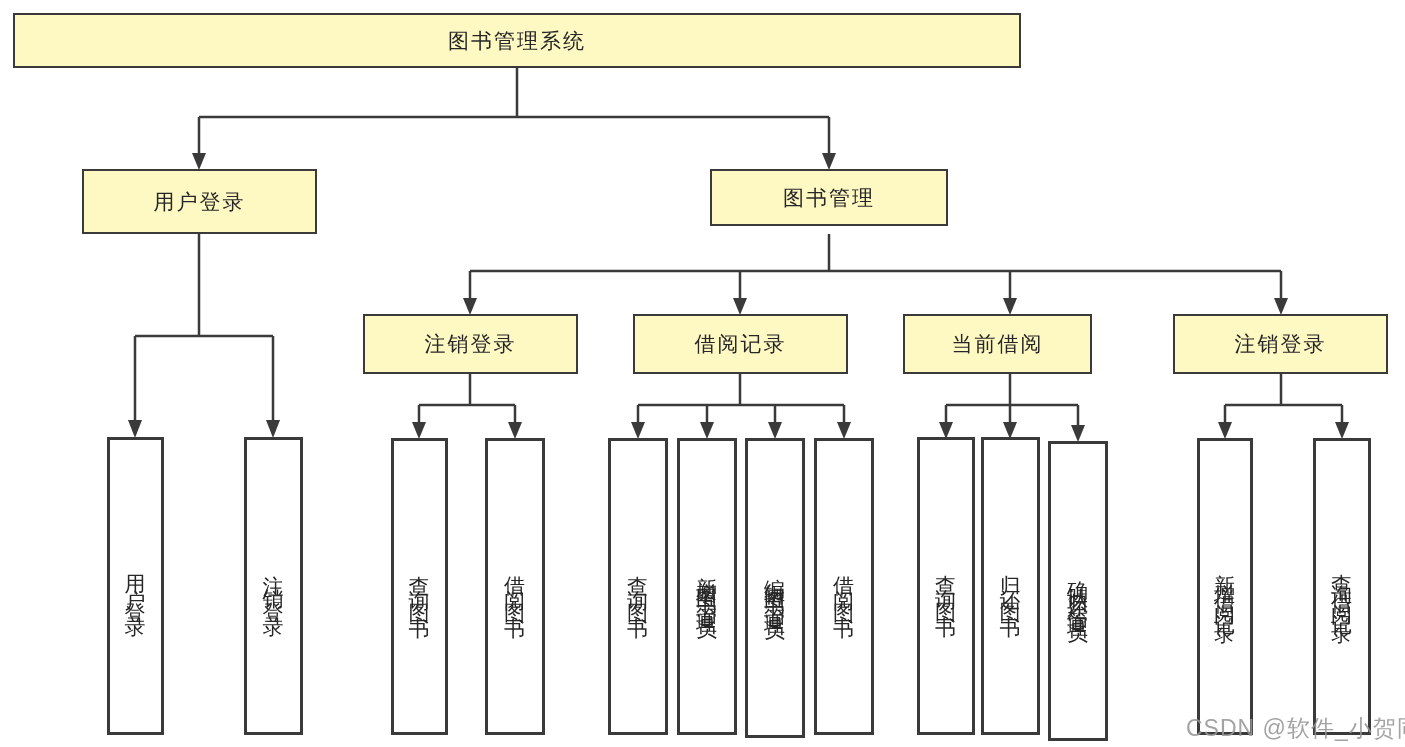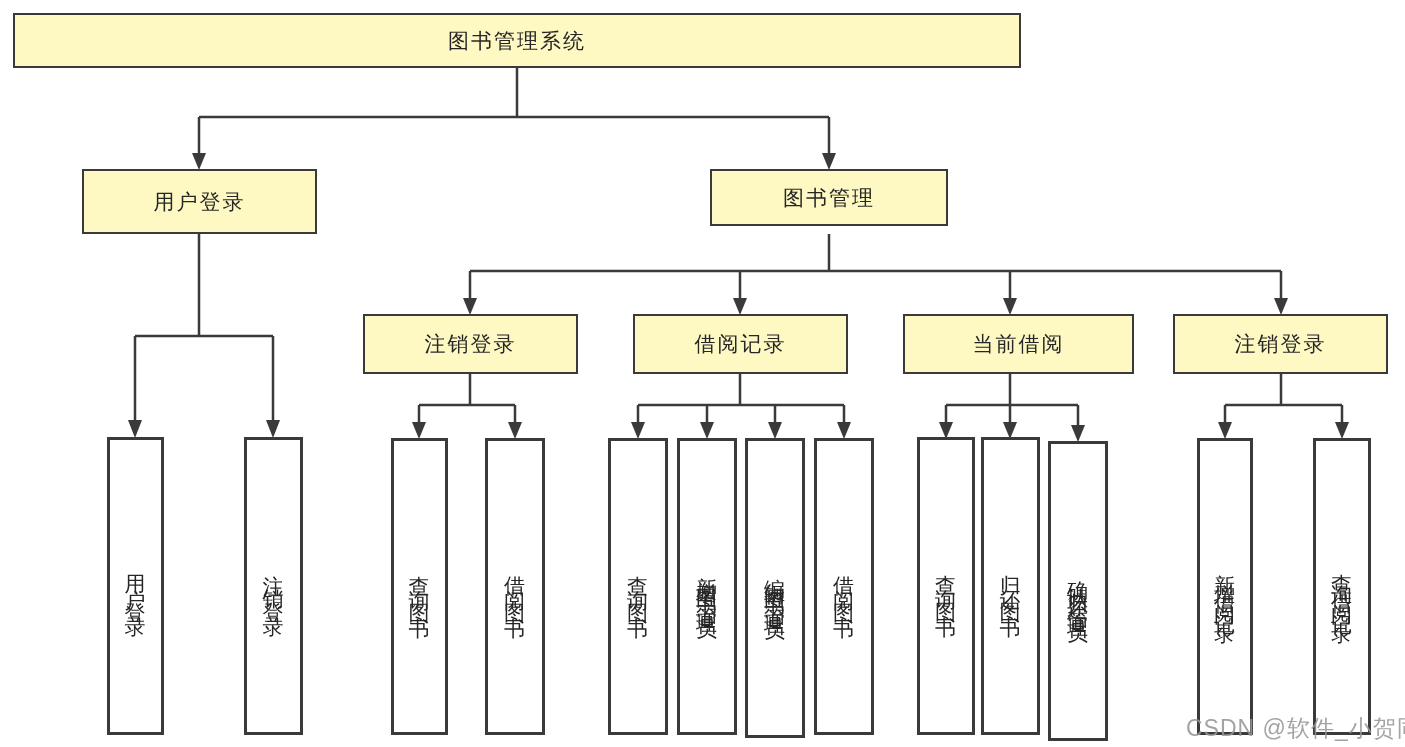--- a/index.html
+++ b/index.html
@@ -92,21 +92,21 @@
   <div class="hbox" style="left:710px;top:169px;width:238px;height:57px;">
     <span>图书管理</span>
   </div>
 
   <div class="hbox" style="left:363px;top:314px;width:215px;height:60px;">
     <span>注销登录</span>
   </div>
   <div class="hbox" style="left:633px;top:314px;width:215px;height:60px;">
     <span>借阅记录</span>
   </div>
-  <div class="hbox" style="left:903px;top:314px;width:231px;height:60px;">
+  <div class="hbox" style="left:903px;top:314px;width:189px;height:60px;">
     <span>当前借阅</span>
   </div>
   <div class="hbox" style="left:1173px;top:314px;width:215px;height:60px;">
     <span>注销登录</span>
   </div>
 
   <div class="vbox" style="left:107px;top:437px;width:57px;height:298px;">
     <span class="vtext s4">用户登录</span>
   </div>
   <div class="vbox" style="left:244px;top:437px;width:59px;height:298px;">

